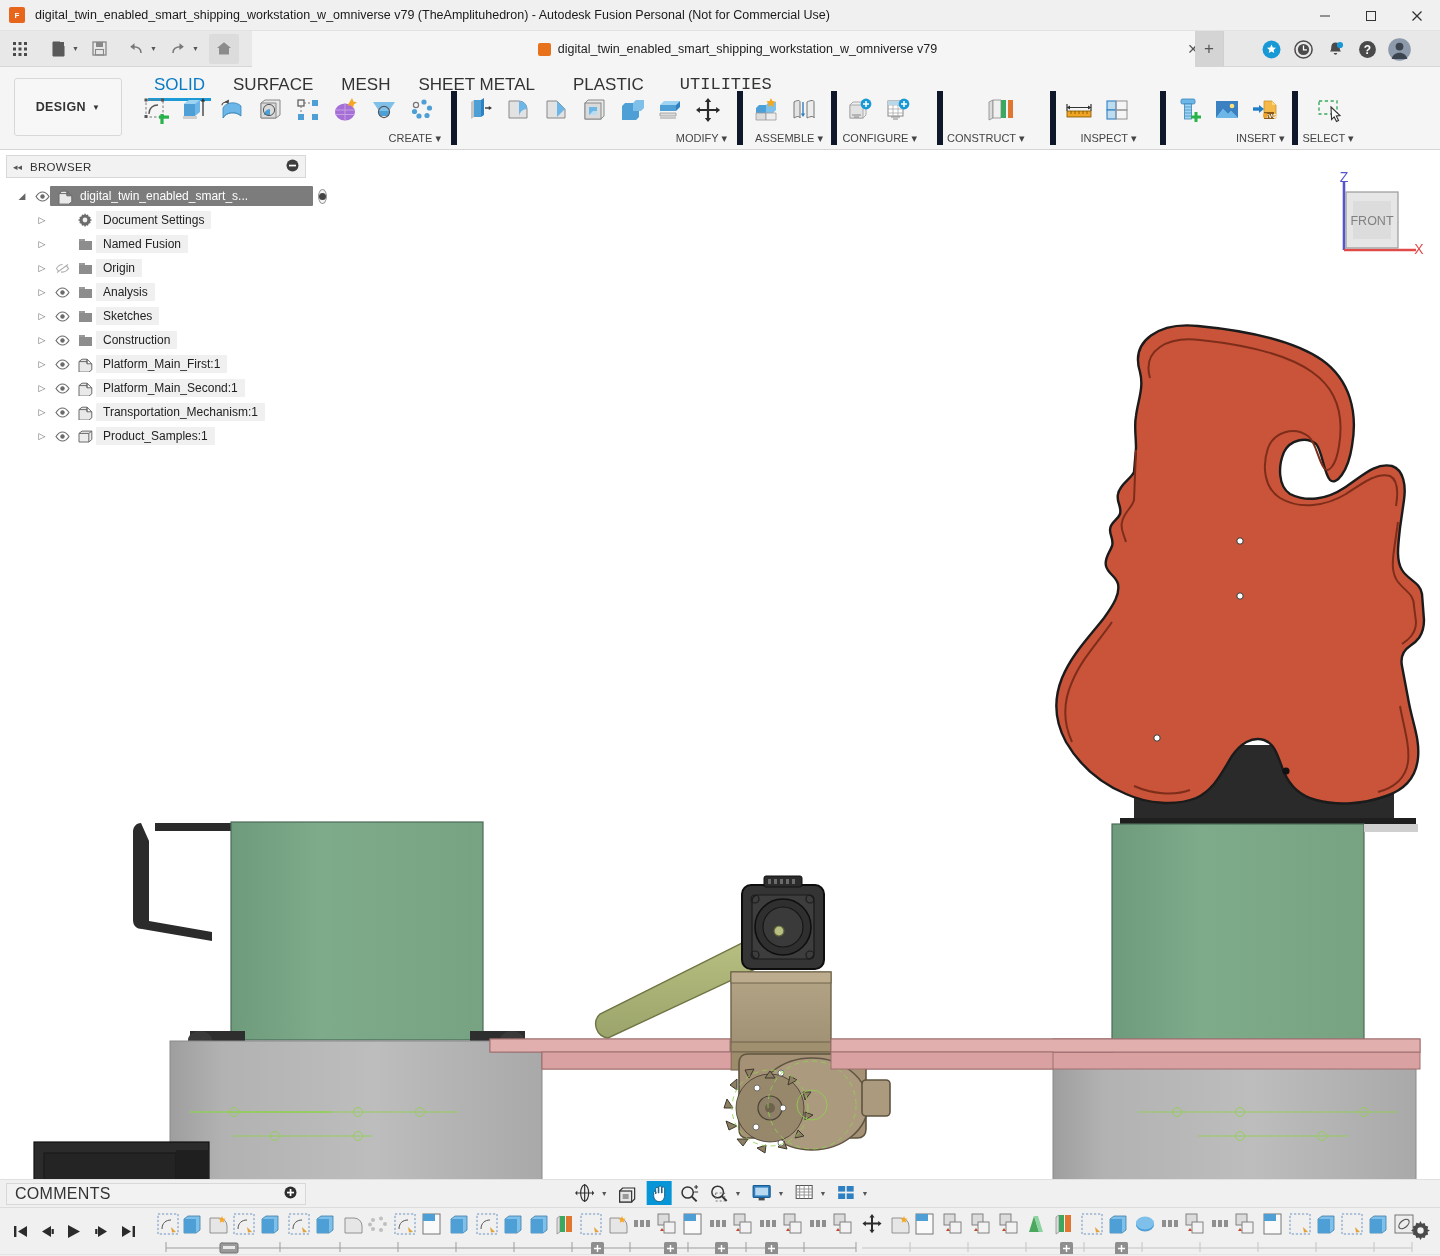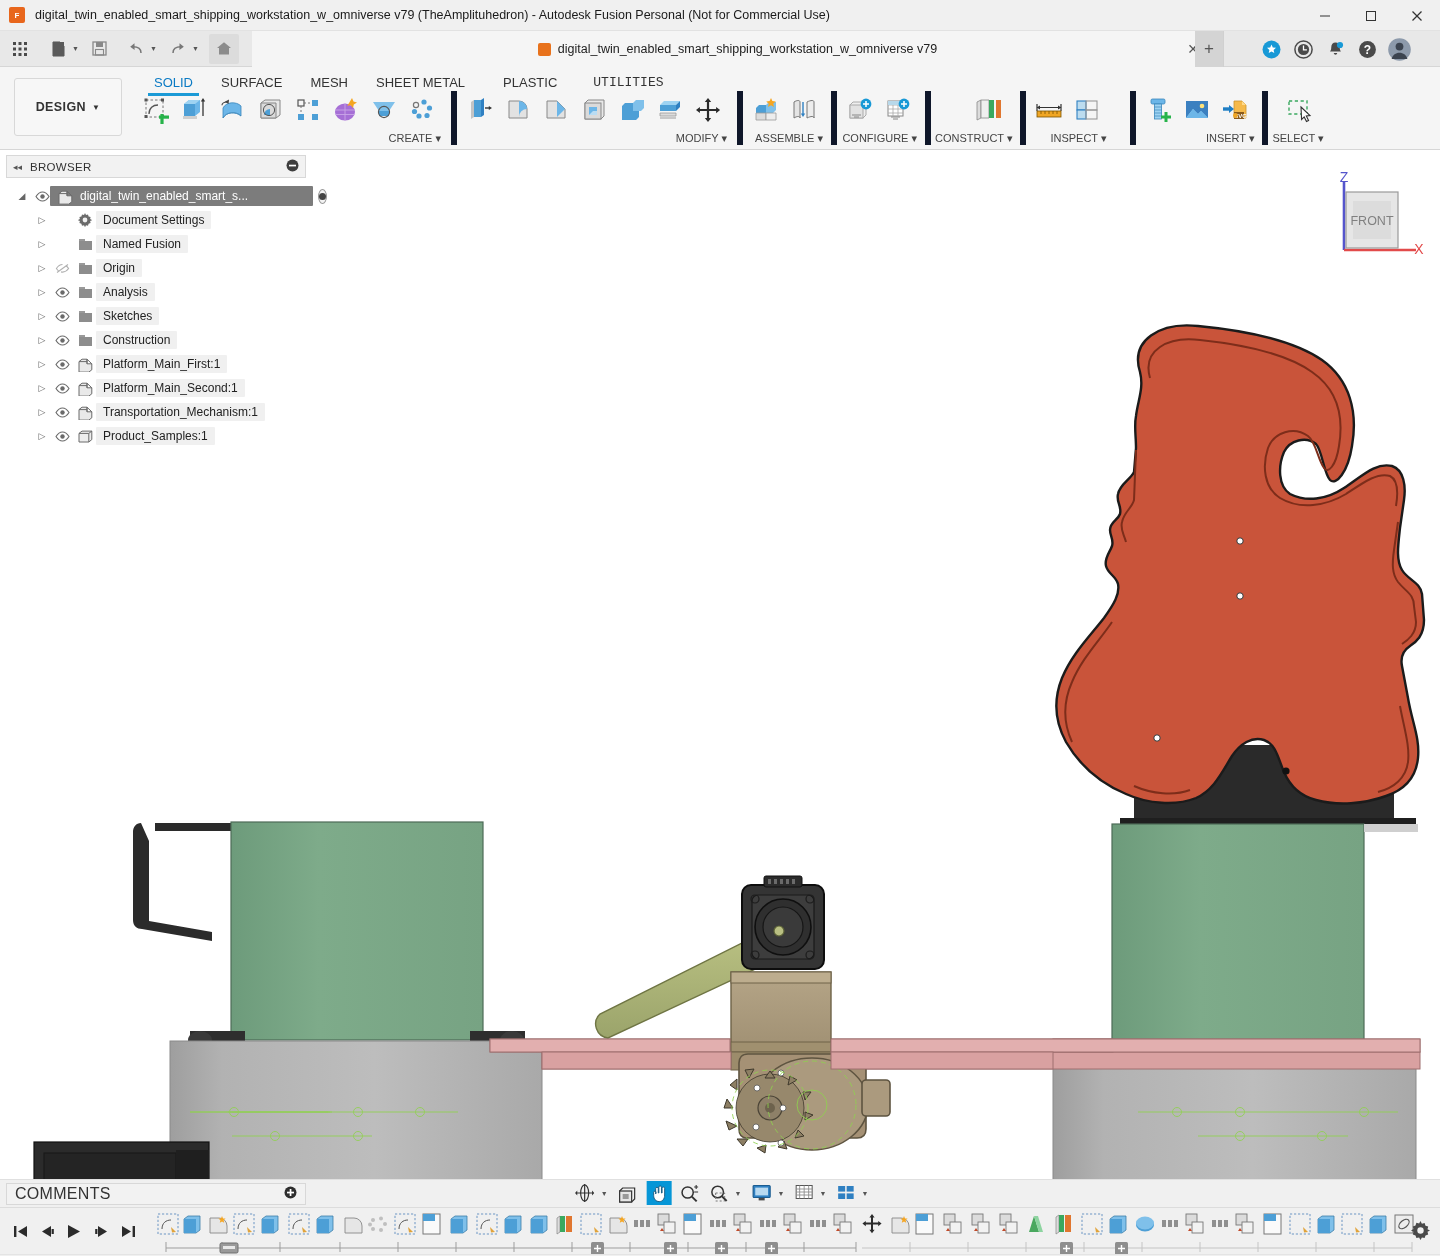--- a/index.html
+++ b/index.html
@@ -48,21 +48,21 @@
   #rightIcons{position:absolute;right:-192px;top:0;display:flex;align-items:center;height:36px;}
   .ricon{width:32px;height:36px;display:flex;align-items:center;justify-content:center;}
   
   #ribbon{height:83px;background:#f5f5f5;display:flex;border-bottom:1px solid #d6d6d6;position:relative;}
   #design-btn{
     width:108px;height:58px;margin:11px 0 0 14px;border:1px solid #d8d8d8;background:#f7f7f7;
     border-radius:3px;display:flex;align-items:center;justify-content:center;font-size:12.5px;
     font-weight:bold;color:#333;letter-spacing:.4px;flex:none;
   }
   #tabsbar{position:absolute;left:140px;top:5px;display:flex;}
-  .rtab{font-size:13px;color:#333;padding:3px 14px 4px 14px;position:relative;white-space:nowrap;}
+  .rtab{font-size:17px;color:#333;padding:3px 14px 4px 14px;position:relative;white-space:nowrap;}
   .rtab.active{color:#0a7ac4;}
   .rtab.active:after{content:"";position:absolute;left:8px;right:8px;bottom:-2px;height:3px;background:#1b9ad6;}
   #panels{position:absolute;left:133px;top:24px;right:0;display:flex;align-items:flex-start;}
   .panel{display:flex;flex-direction:column;align-items:flex-end;padding:0 4px;position:relative;}
   .panel + .panel{border-left:6px solid #0f172a;}
   .prow{display:flex;align-items:flex-start;height:38px;}
   .tool{width:38px;height:38px;display:flex;align-items:center;justify-content:center;flex:none;}
   .plabel{font-size:11px;color:#444;margin-top:3px;white-space:nowrap;}
   
   #main{position:relative;height:1029px;background:#fff;display:flex;}
@@ -428,35 +428,35 @@
               <rect x="4" y="5" width="15" height="4" fill="#b8d8ea"></rect>
               <circle cx="20" cy="8" r="5.4" fill="#1899d6"></circle>
               <path d="M20 5v6M17 8h6" stroke="#fff" stroke-width="1.5"></path>
               <path d="M7 21h9M9 23h5" stroke="#888" stroke-width="1.2"></path>
             </svg>
         </div>
       </div>
       <div class="plabel">CONFIGURE ▾</div>
     </div>
 
-    <div class="panel" style="margin-left:4px;">
+    <div class="panel" style="margin-left:16px;">
       <div class="prow">
         <div class="tool" style="width:48px;">
           <svg width="30" height="28" viewBox="0 0 30 28">
               <path d="M4 6l4-2v18l-4 2z" fill="#dcdcdc" stroke="#888" stroke-width=".8"></path>
               <path d="M8 4h8v18H8z" fill="#f0f0f0" stroke="#888" stroke-width=".8"></path>
               <path d="M16 4h5v18h-5z" fill="#3aa85f"></path>
               <path d="M23 4h5v18h-5z" fill="#e0762f"></path>
             </svg>
         </div>
       </div>
       <div class="plabel">CONSTRUCT ▾</div>
     </div>
 
-    <div class="panel" style="margin-left:4px;">
+    <div class="panel" style="margin-left:22px;">
       <div class="prow">
         <div class="tool">
           <svg width="30" height="28" viewBox="0 0 30 28">
               <path d="M3 8v7M27 8v7M3 11.5h24" stroke="#333" stroke-width="1.2"></path>
               <path d="M6 9.5l-3.4 2 3.4 2zM24 9.5l3.4 2-3.4 2z" fill="#333"></path>
               <rect x="3" y="15" width="24" height="6" fill="#f0a624" stroke="#7a5400" stroke-width=".8"></rect>
               <g stroke="#7a5400" stroke-width=".8">
                 <path d="M7 15v3M11 15v3M15 15v3M19 15v3M23 15v3"></path>
               </g>
             </svg>

